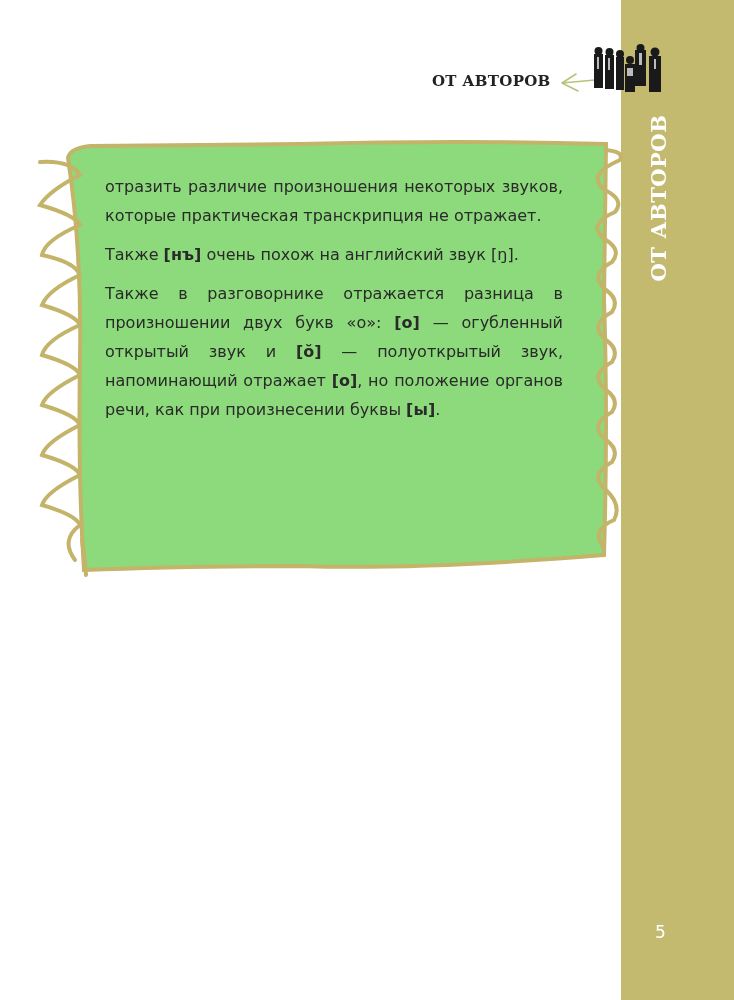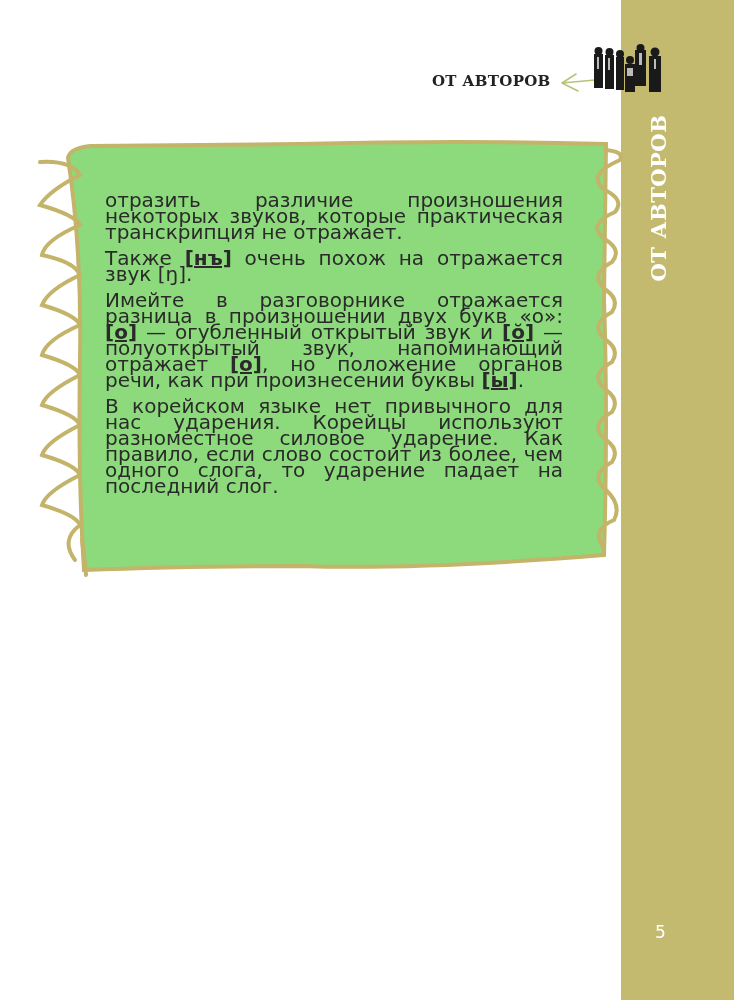--- a/index.html
+++ b/index.html
@@ -5,23 +5,23 @@
   html,body{margin:0;padding:0;}
   body{width:734px;height:1000px;position:relative;background:#ffffff;overflow:hidden;font-family:"DejaVu Sans",sans-serif;}
   .sidebar{position:absolute;left:621px;top:0;width:113px;height:1000px;background:#c3b96f;}
   .sidebar-title{position:absolute;left:638px;top:128px;width:40px;height:140px;}
   .sidebar-title span{position:absolute;left:50%;top:50%;transform:translate(-50%,-50%) rotate(-90deg);white-space:nowrap;color:#ffffff;font-family:"DejaVu Serif",serif;font-weight:bold;font-size:21px;letter-spacing:0.5px;}
   .page-number{position:absolute;left:655px;top:922px;color:#ffffff;font-family:"DejaVu Sans",sans-serif;font-size:17px;}
   .header-title{position:absolute;left:432px;top:72px;font-family:"DejaVu Serif",serif;font-weight:bold;font-size:15px;color:#222;letter-spacing:0.3px;}
   .arrow{position:absolute;left:558px;top:72px;width:38px;height:22px;}
   .people{position:absolute;left:592px;top:44px;width:78px;height:58px;}
   .box-svg{position:absolute;left:0;top:0;}
-  .content{position:absolute;left:105px;top:192px;width:458px;color:#2a2a2a;font-family:"DejaVu Sans",sans-serif;font-size:20px;line-height:16px;text-align:justify;}
+  .content{position:absolute;left:105px;top:172px;width:458px;color:#2a2a2a;font-family:"DejaVu Sans",sans-serif;font-size:16px;line-height:29px;text-align:justify;}
   .content p{margin:0 0 10px 0;}
-  .content b{font-weight:bold;text-decoration:underline;}
+  .content b{font-weight:bold;}
 </style>
 </head>
 <body>
 
 <div class="sidebar"></div>
 
 <div class="sidebar-title">
   <span>ОТ АВТОРОВ</span>
 </div>
 
@@ -59,16 +59,15 @@
 
 <svg class="box-svg" width="734" height="1000" viewBox="0 0 734 1000">
   <path d="M68 158 Q70 148 90 146 L300 144 Q460 140 606 144 L604 300 Q608 420 604 555 Q420 570 300 566 Q180 566 84 570 Q78 480 80 360 Q82 250 68 158 Z" fill="#8cda7b" stroke="#c3b46a" stroke-width="4"></path>
   <path d="M40 162 Q70 160 80 175 Q50 190 40 205 Q75 215 80 225 Q45 240 42 255 Q75 262 80 275 Q48 290 42 305 Q76 315 80 325 Q46 340 42 355 Q76 365 80 375 Q46 392 42 405 Q76 415 80 425 Q46 442 42 455 Q76 465 80 475 Q46 492 42 505 Q76 515 80 525 Q60 540 75 560" fill="none" stroke="#c3b46a" stroke-width="4" stroke-linecap="round"></path>
   <path d="M606 150 Q625 152 620 160 Q585 175 605 190 Q625 200 615 212 Q585 225 606 240 Q622 250 612 262 Q588 275 606 290 Q620 300 612 312 Q588 325 606 340 Q620 350 612 362 Q588 375 606 390 Q620 400 612 412 Q588 425 606 440 Q620 450 612 462 Q588 475 606 490 Q622 505 614 520 Q590 530 604 548" fill="none" stroke="#c3b46a" stroke-width="4" stroke-linecap="round"></path>
   <path d="M82 540 Q85 560 86 575" fill="none" stroke="#c3b46a" stroke-width="4" stroke-linecap="round"></path>
 </svg>
 
 <div class="content">
   <p>отразить различие произношения некоторых звуков, которые практическая транскрипция не отражает.</p>
-  <p><span>Также </span><b>[нъ]</b><span> очень похож на отражается звук [ŋ].</span></p>
-  <p><span>Имейте в разговорнике отражается разница в произношении двух букв «о»: </span><b>[о]</b><span> — огубленный открытый звук и </span><b>[ŏ]</b><span> — полуоткрытый звук, напоминающий отражает </span><b>[о]</b><span>, но положение органов речи, как при произнесении буквы </span><b>[ы]</b><span>.</span></p>
-  <p>В корейском языке нет привычного для нас ударения. Корейцы используют разноместное силовое ударение. Как правило, если слово состоит из более, чем одного слога, то ударение падает на последний слог.</p>
+  <p><span>Также </span><b>[нъ]</b><span> очень похож на английский звук [ŋ].</span></p>
+  <p><span>Также в разговорнике отражается разница в произношении двух букв «о»: </span><b>[о]</b><span> — огубленный открытый звук и </span><b>[ŏ]</b><span> — полуоткрытый звук, напоминающий отражает </span><b>[о]</b><span>, но положение органов речи, как при произнесении буквы </span><b>[ы]</b><span>.</span></p>
 </div>
 
 </body></html>

